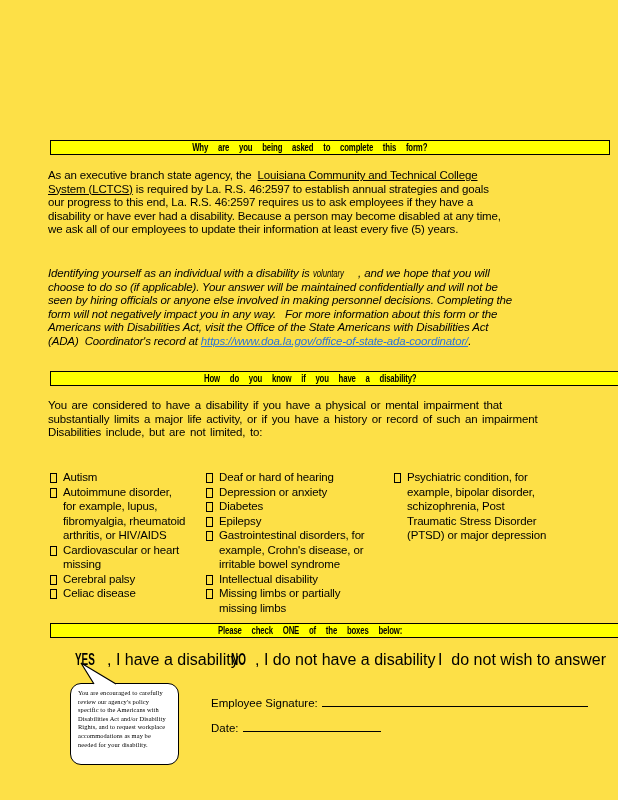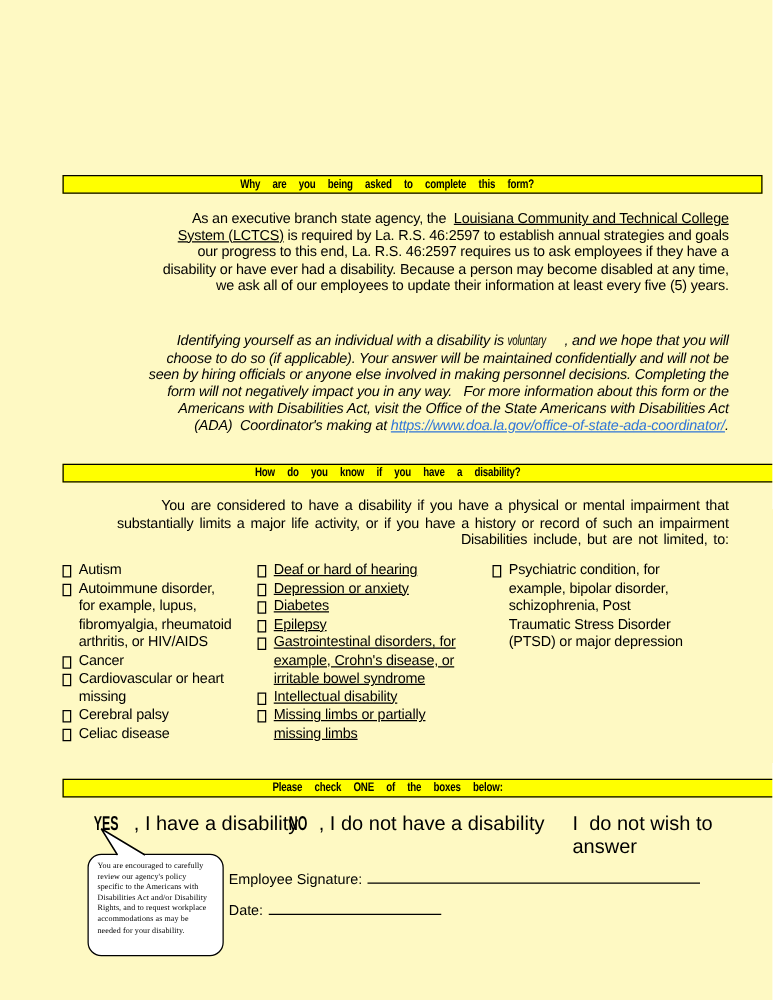--- a/index.html
+++ b/index.html
@@ -1,67 +1,67 @@
 <!DOCTYPE html>
 <html><head>
 <meta charset="utf-8">
 <style>
   html,body{margin:0;padding:0;background:#fff;}
-  .page{position:relative;width:618px;height:800px;background:#fef9c3;overflow:hidden;
+  .page{position:relative;width:618px;height:800px;background:#fde047;overflow:hidden;
         font-family:"Liberation Sans",sans-serif;color:#000;}
 
   
   .banner{position:absolute;left:50px;width:518px;height:13px;background:#ffff00;
           border:1px solid #000;display:flex;align-items:center;justify-content:center;}
   .banner .btext{display:inline-block;transform:scaleX(0.78);white-space:nowrap;
                  font-size:10px;font-weight:bold;word-spacing:10px;letter-spacing:-0.2px;}
   .b1{top:140px;padding-right:40px;}
   .b2{top:371px;padding-right:80px;}
   .b3{top:623px;padding-right:95px;}
 
   
   .para{position:absolute;left:48px;width:535px;font-size:11.5px;line-height:13.5px;
-        letter-spacing:-0.15px;text-align:right;}
+        letter-spacing:-0.15px;}
   .para .tline{white-space:nowrap;}
   .para .tline span{white-space:pre-wrap;}
   .p1{top:169px;}
   .p2{top:267px;font-style:italic;}
   .p3{top:399px;word-spacing:1.6px;}
   span.u{text-decoration:underline;}
   span.link{color:#2e74d8;text-decoration:underline;cursor:pointer;}
   span.cond{display:inline-block;transform:scaleX(0.68);transform-origin:left center;}
 
   
-  .col{position:absolute;top:449px;font-size:11.5px;line-height:14.5px;letter-spacing:-0.15px;}
+  .col{position:absolute;top:470px;font-size:11.5px;line-height:14.5px;letter-spacing:-0.15px;}
   .c1{left:50px;width:158px;}
-  .c2{left:206px;width:186px;text-decoration:underline;}
+  .c2{left:206px;width:186px;}
   .c3{left:394px;width:182px;}
   .li-item{display:flex;align-items:flex-start;}
   .cbox{flex:none;display:inline-block;width:5px;height:8px;border:1px solid #000;
         margin:3px 6px 0 0;}
   .li-text div{white-space:nowrap;}
 
   
   .answers{position:absolute;top:651px;left:0;width:618px;height:18px;font-size:16px;}
   .ans{position:absolute;white-space:pre-wrap;}
   .a-yes{left:75px;}
   .a-no{left:231px;}
-  .a-abstain{left:458px;}
+  .a-abstain{left:438px;}
   .ans .lbl{font-weight:bold;transform:scaleX(0.62);}
 
   
   .callout{position:absolute;left:70px;top:683px;width:96px;height:72px;
            border:1px solid #000;border-radius:11px;padding:5px 4px 3px 7px;
            font-family:"Liberation Serif",serif;font-size:6.4px;line-height:8.6px;
            letter-spacing:0.1px;background:#fff;}
   .callout-pointer{position:absolute;left:72px;top:661px;width:52px;height:24px;z-index:2;}
 
   
   .sig{position:absolute;left:183px;top:694px;font-size:11.5px;}
-  .sigrow{height:25px;white-space:nowrap;}
+  .sigrow{height:25px;white-space:nowrap;margin-left:28px;}
   .line{display:inline-block;border-bottom:1px solid #000;height:12px;
         vertical-align:baseline;margin-left:4px;}
   .sigline{width:266px;}
   .dateline{width:138px;}
 </style>
 </head>
 <body>
 
 <div class="page">
 
@@ -76,21 +76,21 @@
       <div class="tline"><span>disability or have ever had a disability. Because a person may become disabled at any time,</span></div>
       <div class="tline"><span>we ask all of our employees to update their information at least every five (5) years.</span></div>
     </div>
 
   <div class="para p2">
       <div class="tline"><span>Identifying yourself as an individual with a disability is </span><span class="cond">voluntary</span><span>, and we hope that you will</span></div>
       <div class="tline"><span>choose to do so (if applicable). Your answer will be maintained confidentially and will not be</span></div>
       <div class="tline"><span>seen by hiring officials or anyone else involved in making personnel decisions. Completing the</span></div>
       <div class="tline"><span>form will not negatively impact you in any way.   For more information about this form or the</span></div>
       <div class="tline"><span>Americans with Disabilities Act, visit the Office of the State Americans with Disabilities Act</span></div>
-      <div class="tline"><span>(ADA)  Coordinator's making at </span><span class="link">https://www.doa.la.gov/office-of-state-ada-coordinator/</span><span>.</span></div>
+      <div class="tline"><span>(ADA)  Coordinator's record at </span><span class="link">https://www.doa.la.gov/office-of-state-ada-coordinator/</span><span>.</span></div>
     </div>
 
   <div class="banner b2">
     <span class="btext">How do you know if you have a disability?</span>
   </div>
 
   <div class="para p3">
       <div class="tline"><span>You are considered to have a disability if you have a physical or mental impairment that</span></div>
       <div class="tline"><span>substantially limits a major life activity, or if you have a history or record of such an impairment</span></div>
       <div class="tline"><span>Disabilities include, but are not limited, to:</span></div>
@@ -103,26 +103,20 @@
           <div>Autism</div>
         </div>
       </div>
       <div class="li-item">
         <span class="cbox"></span>
         <div class="li-text">
           <div>Autoimmune disorder,</div>
           <div>for example, lupus,</div>
           <div>fibromyalgia, rheumatoid</div>
           <div>arthritis, or HIV/AIDS</div>
-        </div>
-      </div>
-      <div class="li-item">
-        <span class="cbox"></span>
-        <div class="li-text">
-          <div>Cancer</div>
         </div>
       </div>
       <div class="li-item">
         <span class="cbox"></span>
         <div class="li-text">
           <div>Cardiovascular or heart</div>
           <div>missing</div>
         </div>
       </div>
       <div class="li-item">

